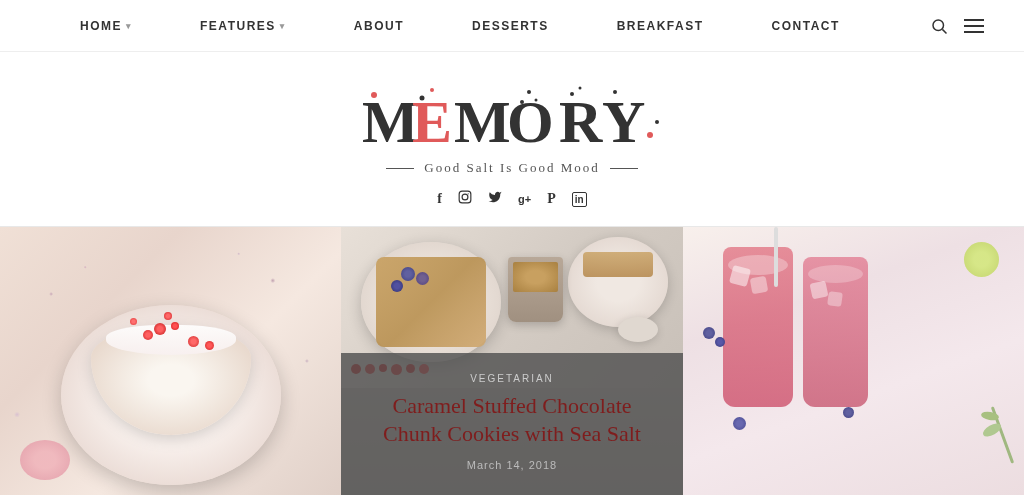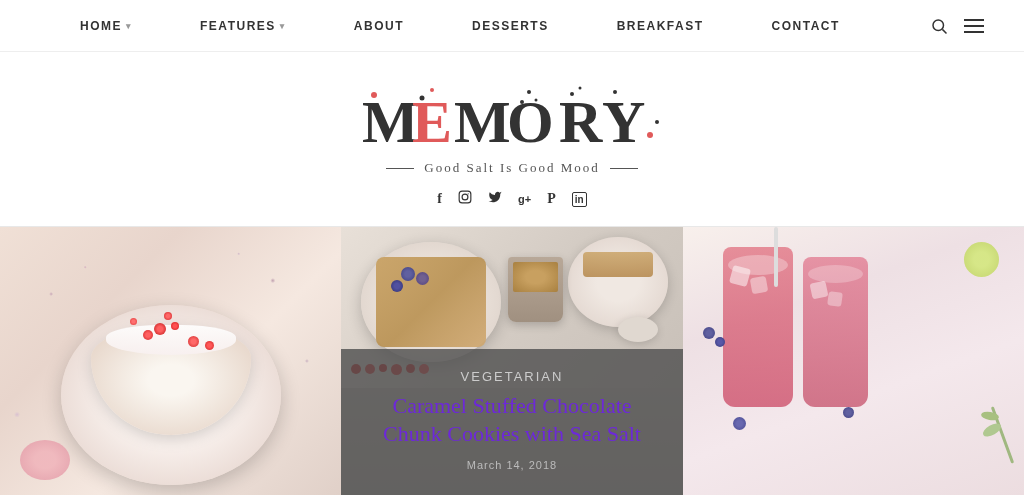--- a/index.html
+++ b/index.html
@@ -161,31 +161,31 @@
       bottom: 0;
       left: 0;
       right: 0;
       background: rgba(80, 80, 80, 0.82);
       padding: 20px 24px 24px;
       text-align: center;
     }
 
     .card-category {
       font-family: Arial, sans-serif;
-      font-size: 13px;
+      font-size: 10px;
       letter-spacing: 2px;
       text-transform: uppercase;
       color: #ccc;
       margin-bottom: 8px;
     }
 
     .card-title {
       font-family: 'Georgia', serif;
       font-size: 22px;
-      color: #6d28d9;
+      color: #7f1d1d;
       line-height: 1.3;
       margin-bottom: 10px;
     }
 
     .card-date {
       font-family: Arial, sans-serif;
       font-size: 11px;
       color: #bbb;
       letter-spacing: 1px;
     }

